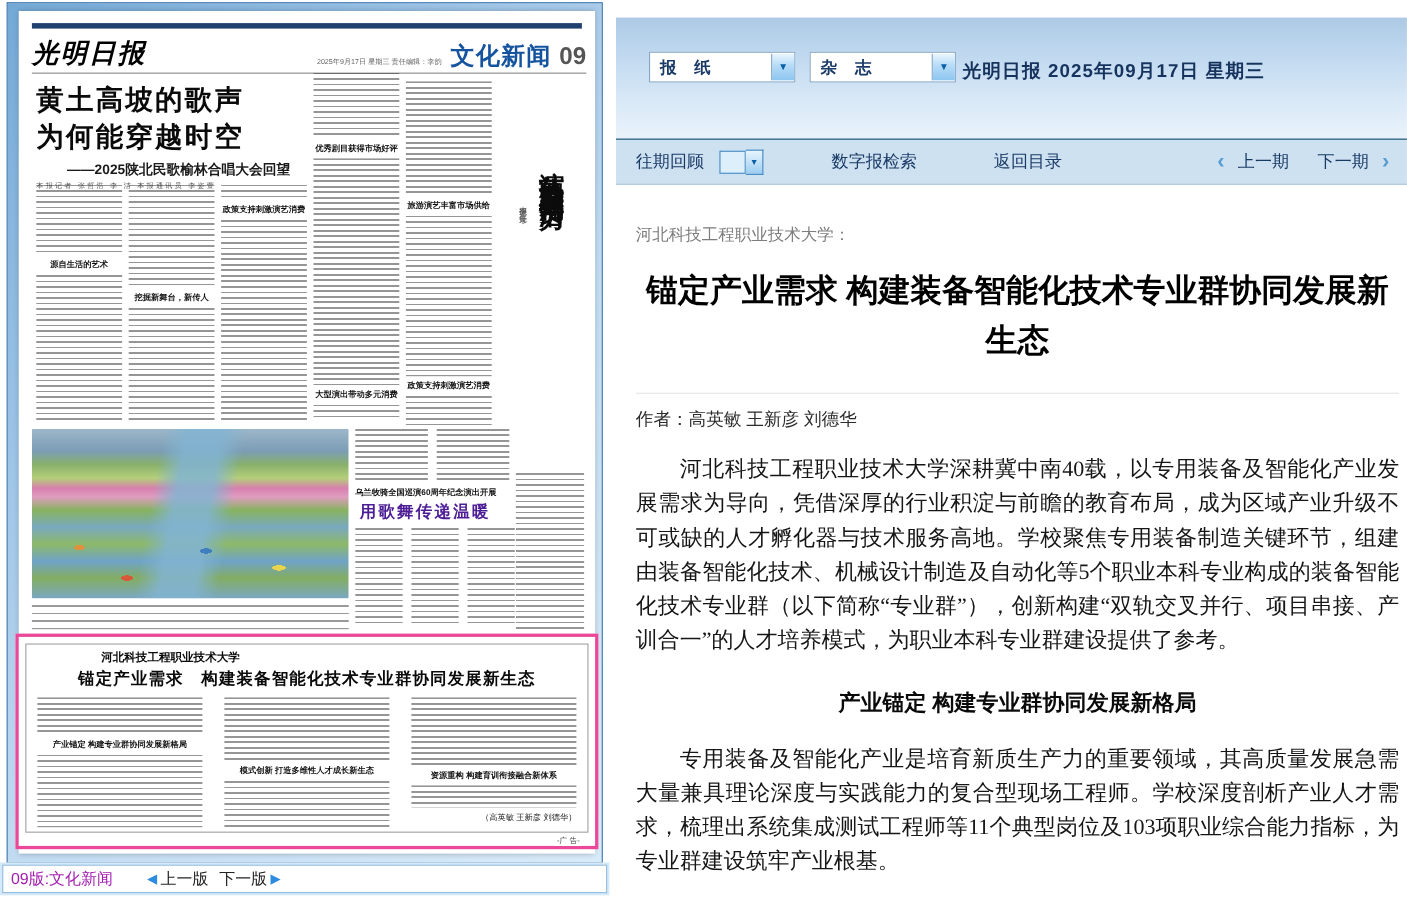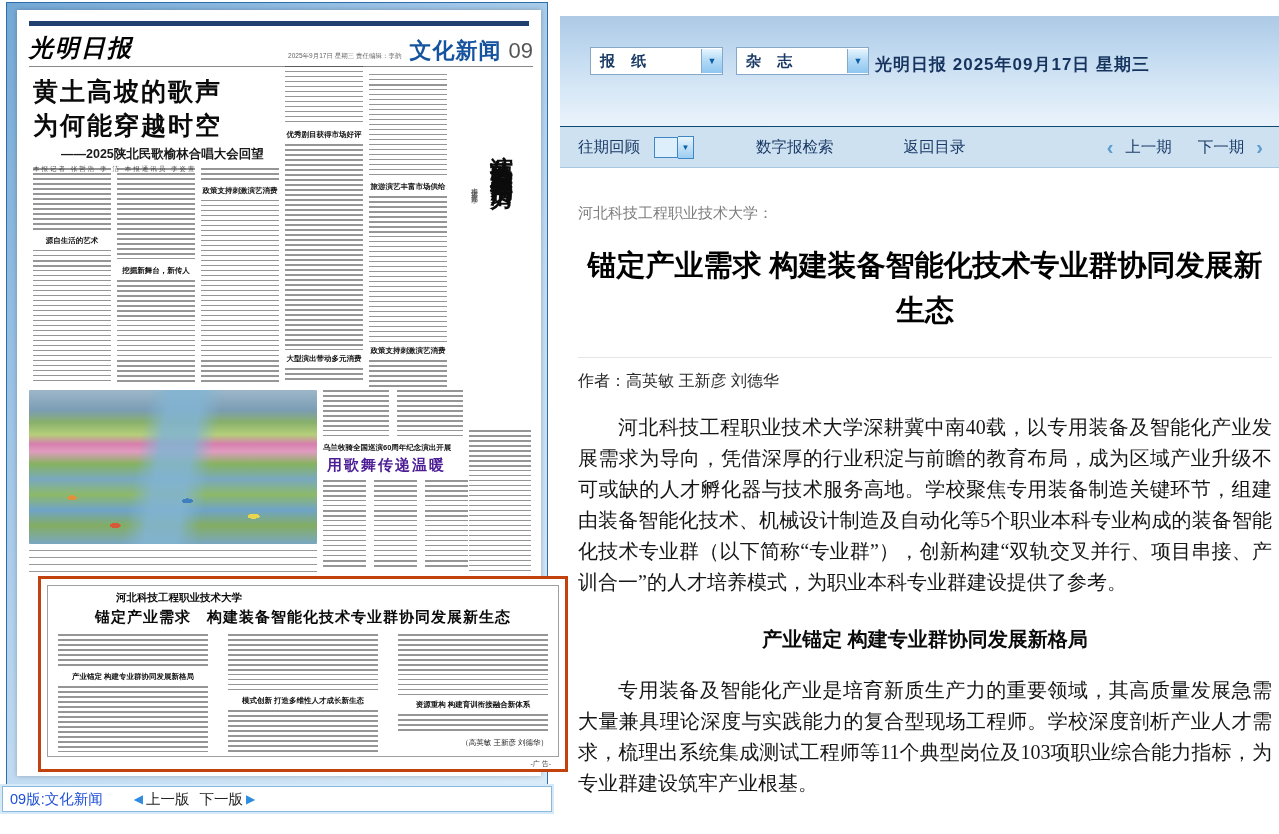--- a/index.html
+++ b/index.html
@@ -11,21 +11,21 @@
        border:1px solid #2f6da8;
        background:linear-gradient(135deg,#74a9d6 0%,#9cc3e6 30%,#c2dcf2 60%,#d9ebf9 100%);}
   .newspaper{position:absolute;left:17px;top:10px;width:524px;height:766px;background:#fff;
        box-shadow:0 0 5px rgba(0,0,0,.25);}
   .np-topbar{position:absolute;left:12px;top:11px;width:500px;height:5px;background:#20406f;}
   .np-masthead{position:absolute;left:12px;top:22px;font-family:"Liberation Serif","DejaVu Serif",serif;
        font-style:italic;font-weight:bold;font-size:24px;color:#000000;letter-spacing:2px;}
   .np-hdr-right{position:absolute;right:8px;top:26px;display:flex;align-items:baseline;}
   .np-dateline{font-size:6.5px;color:#666;margin-right:8px;}
   .np-section{font-size:22px;font-weight:bold;color:#15539e;font-family:"Liberation Serif","DejaVu Serif",serif;letter-spacing:1px;}
-  .np-pageno{font-size:22px;color:#555;margin-left:7px;}
+  .np-pageno{font-size:22px;color:#555;margin-left:7px;font-weight:bold;}
   .np-hdr-rule{position:absolute;left:12px;right:8px;top:56px;border-top:1px solid #888;}
   .np-headline{position:absolute;left:16px;top:64px;font-size:25px;line-height:34px;font-weight:bold;
        color:#0a0a0a;letter-spacing:2px;}
   .np-subhead{position:absolute;left:44px;top:136px;font-size:12.5px;font-weight:bold;color:#1a1a1a;}
   .np-byline{position:absolute;left:16px;top:155px;font-size:6.5px;color:#555;letter-spacing:2px;}
   .col{position:absolute;display:flex;flex-direction:column;}
   .ft{background:repeating-linear-gradient(180deg,rgba(45,45,45,.5) 0 1.5px,transparent 1.5px 5px);}
   .cap{background:repeating-linear-gradient(180deg,rgba(70,70,70,.55) 0 1.4px,transparent 1.4px 7px);}
   .col-h{font-size:7.5px;font-weight:bold;text-align:center;color:#111;margin:4px 0;white-space:nowrap;}
   .v-title{position:absolute;left:470px;top:128px;writing-mode:vertical-rl;font-size:23px;font-weight:bold;
@@ -38,34 +38,34 @@
         radial-gradient(9px 4px at 55% 72%,#3f7fc0 60%,transparent 62%),
         radial-gradient(8px 4px at 15% 70%,#e0913d 60%,transparent 62%),
         linear-gradient(100deg,transparent 38%,rgba(130,180,210,.85) 45% 55%,transparent 62%),
         linear-gradient(180deg,#9db7c9 0%,#7b9db5 13%,#88b06b 21%,#b5cf7a 29%,#d77fae 35%,#e09cc0 40%,#86b35f 48%,#79a9c0 58%,#8db968 68%,#6fa3c8 78%,#83ad62 88%,#7aa7c2 100%);}
   .np-caption{position:absolute;left:12px;top:540px;width:288px;height:22px;}
   .art2{position:absolute;left:306px;top:380px;width:146px;}
   .art2-cols{display:flex;gap:8px;}
   .art2-kicker{font-size:7.5px;font-weight:bold;color:#111;margin-top:5px;white-space:nowrap;}
   .art2-title{font-size:15px;font-weight:bold;color:#4c1d95;letter-spacing:2px;margin:3px 0 5px 4px;}
   
-  .red-box{position:absolute;left:14px;top:576px;width:524px;height:190px;border:3px solid #c2410c;
-       background:#fff;z-index:5;margin-left:24px;}
+  .red-box{position:absolute;left:14px;top:576px;width:524px;height:190px;border:3px solid #ec4899;
+       background:#fff;z-index:5;}
   .ad-frame{position:absolute;left:6px;right:6px;top:6px;bottom:12px;border:1px solid #a0a0a0;padding:5px 10px;}
   .ad-kicker{font-size:10.5px;font-weight:bold;color:#0a0a0a;margin-left:58px;}
   .ad-title{font-size:15px;font-weight:bold;color:#0a0a0a;text-align:center;letter-spacing:1px;margin-top:3px;}
   .ad-cols{display:flex;gap:20px;margin-top:7px;}
   .ad-col{flex:1;display:flex;flex-direction:column;}
   .ad-col-h{font-size:7.5px;font-weight:bold;text-align:center;color:#111;margin:4px 0;white-space:nowrap;}
   .ad-sign{font-size:7.5px;color:#222;text-align:right;margin-top:4px;}
   .ad-mark{position:absolute;right:12px;bottom:0px;font-size:7px;color:#444;background:#fff;padding:0 2px;}
   
   .pager{position:absolute;left:2px;top:786px;width:548px;height:24px;background:#fff;
        border:1px solid #8ab9de;box-shadow:0 0 0 2px #d6e9f8;display:flex;align-items:center;font-size:14.5px;}
-  .pager-label{margin-left:7px;color:#1d4ed8;text-align:right;}
+  .pager-label{margin-left:7px;color:#a21caf;text-align:right;}
   .pager-link{color:#222;cursor:pointer;}
   .pg-arrow{color:#2d8be0;font-size:12px;margin:0 3px;cursor:pointer;}
   
   .right-panel{position:absolute;left:560px;top:16px;width:719px;height:834px;background:#fff;}
   .top-hdr{position:absolute;left:0;top:0;width:719px;height:110px;
        background:linear-gradient(180deg,#adc9e5 0%,#bcd6ee 25%,#d6e7f6 65%,#eaf3fb 100%);}
   .select{position:absolute;top:31px;height:26px;width:131px;background:#fff;border:1px solid #86a7c8;
        display:flex;align-items:center;cursor:pointer;}
   .select .sel-txt{flex:1;padding-left:9px;font-size:15px;font-weight:bold;color:#1a3a66;letter-spacing:6px;}
   .sel-btn{width:20px;height:24px;border-left:1px solid #86a7c8;

